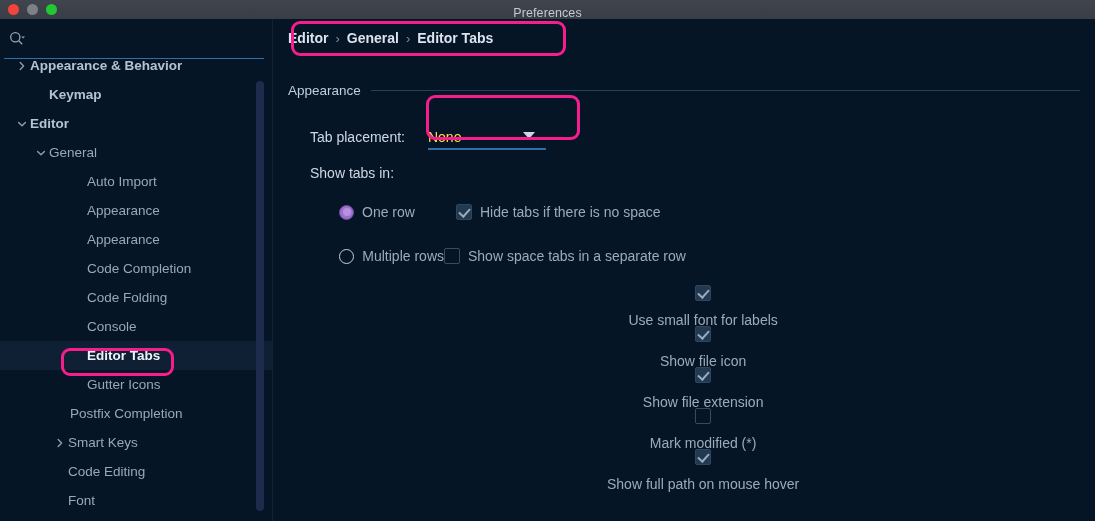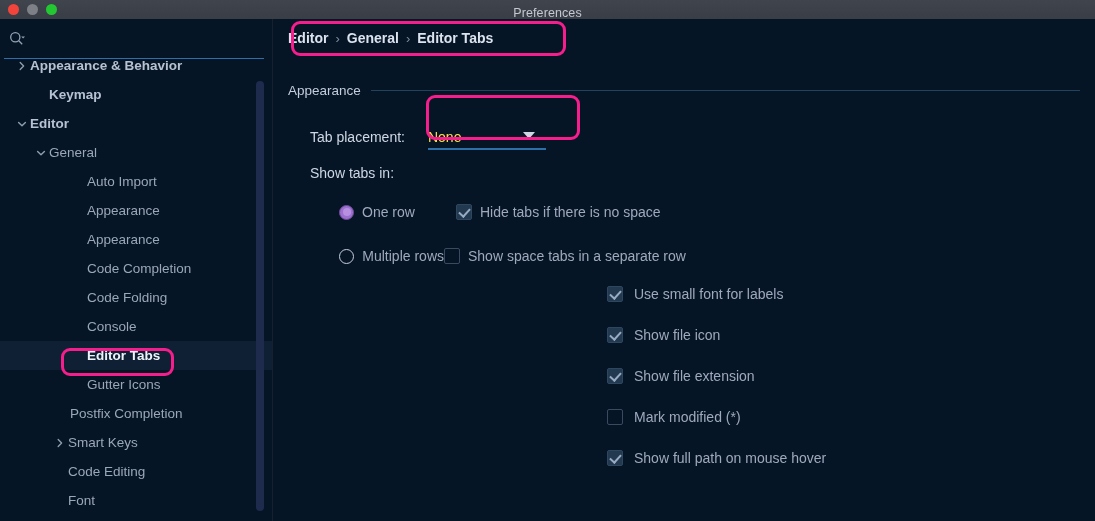--- a/index.html
+++ b/index.html
@@ -165,21 +165,21 @@
   .cbox.off { border: 1px solid #3a4b61; background: transparent; }
   .cbox.on { background: #22394f; border: 1px solid #2d4760; }
   .cbox.on::after {
     content: ""; position: absolute; left: 4px; top: 1px;
     width: 5px; height: 9px;
     border: solid #98abc2; border-width: 0 2px 2px 0;
     transform: rotate(42deg);
   }
 
   .checklist { position: absolute; left: 334px; top: 266px; }
-  .check-row { display: flex; align-items: center; gap: 11px; height: 18px; margin-bottom: 23px; }
+  .check-row { display: flex; align-items: center; gap: 11px; height: 18px; margin-bottom: 23px; flex-direction: column; }
   .check-row .txt { font-size: 14px; color: #9fa9bd; white-space: nowrap; }
 
   
   .anno {
     position: absolute;
     border: 3px solid #f51e8c;
     border-radius: 9px;
     pointer-events: none;
   }
   #anno-breadcrumb { left: 291px; top: 21px; width: 275px; height: 35px; }

